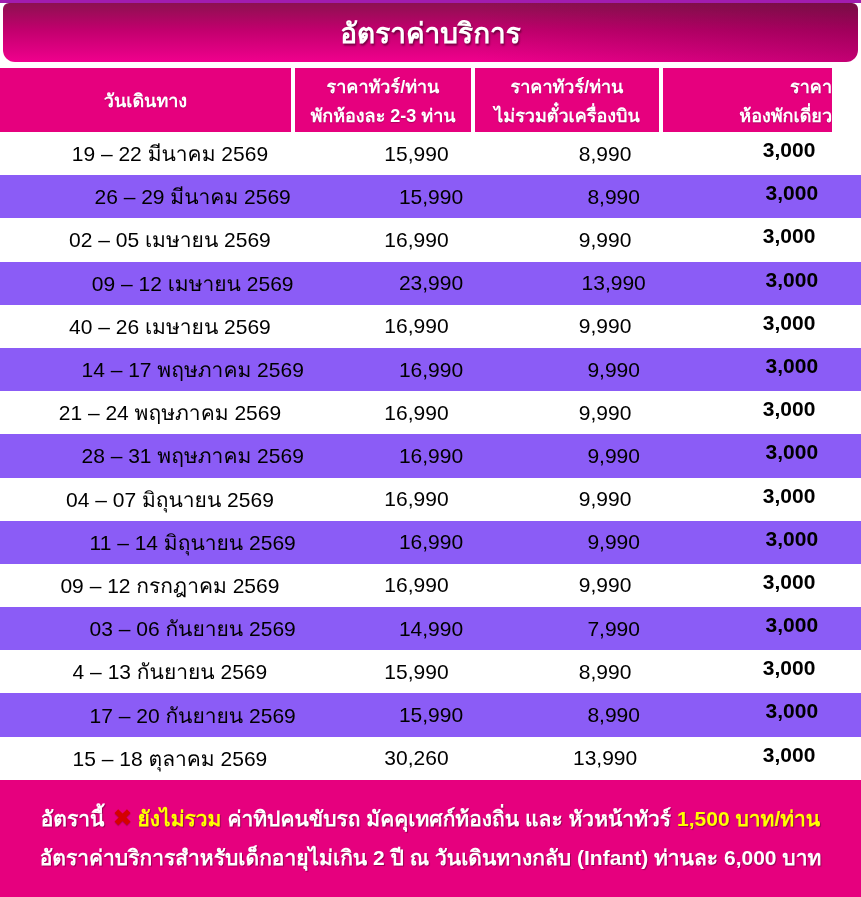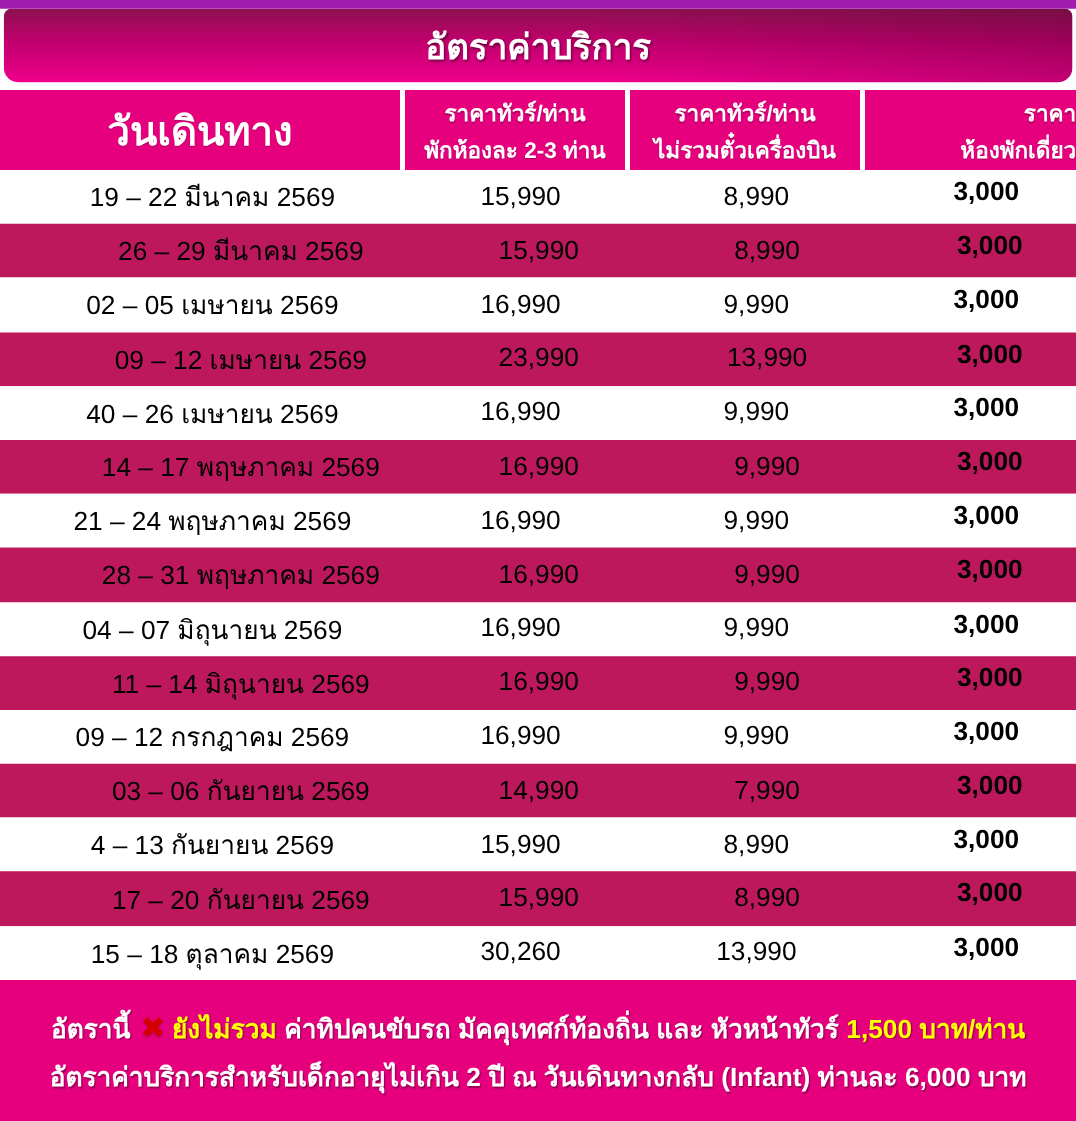--- a/index.html
+++ b/index.html
@@ -6,21 +6,21 @@
   html, body { background: #ffffff; }
   body {
     width: 861px; height: 897px;
     font-family: "Liberation Sans", "DejaVu Sans", sans-serif;
     overflow: hidden;
   }
 
   
   .banner-wrap {
     padding: 0 3px;
-    border-top: 7px solid #a21caf;
+    border-top: 3px solid #a21caf;
   }
   .banner {
     height: 59px;
     border-radius: 6px 6px 12px 12px;
     background:
       linear-gradient(to right, rgba(0,0,0,0) 55%, rgba(40,0,25,0.22)),
       linear-gradient(to bottom, #8c1150 0%, #c1006d 45%, #f0008d 100%);
     display: flex; align-items: center; justify-content: center;
     color: #ffffff; font-size: 28px; font-weight: bold;
     text-shadow: 1px 2px 2px rgba(0,0,0,0.45);
@@ -37,34 +37,34 @@
   .header-cell {
     background: #e6007e;
     color: #ffffff;
     font-weight: bold;
     display: flex; flex-direction: column;
     align-items: center; justify-content: space-evenly;
     text-align: center;
     padding: 4px 0;
     text-shadow: 0 1px 1px rgba(0,0,0,0.25);
   }
-  .header-cell.h1 { width: 320px; font-size: 32px; justify-content: center; }
+  .header-cell.h1 { width: 291px; font-size: 18px; justify-content: center; }
   .header-cell.h2 { width: 176px; font-size: 18px; }
   .header-cell.h3 { width: 184px; font-size: 18px; }
   .header-cell.h4 { width: 169px; font-size: 18px; align-items: flex-end; }
 
   
   .rows { background: #ffffff; }
   .row {
     display: flex;
     height: 43.2px;
     align-items: center;
     background: #ffffff;
   }
-  .row.alt { background: #be185d; padding-left: 28px; }
+  .row.alt { background: #8b5cf6; padding-left: 28px; }
   .cell {
     text-align: center;
     color: #000000;
     font-size: 21px;
     margin-left: 32px;
   }
   .cell.c1 { width: 324px; }
   .cell.c2 { width: 180px; }
   .cell.c3 { width: 188px; }
   .cell.c4 { width: 169px; align-self: flex-start; padding-top: 6px; font-weight: bold; }

